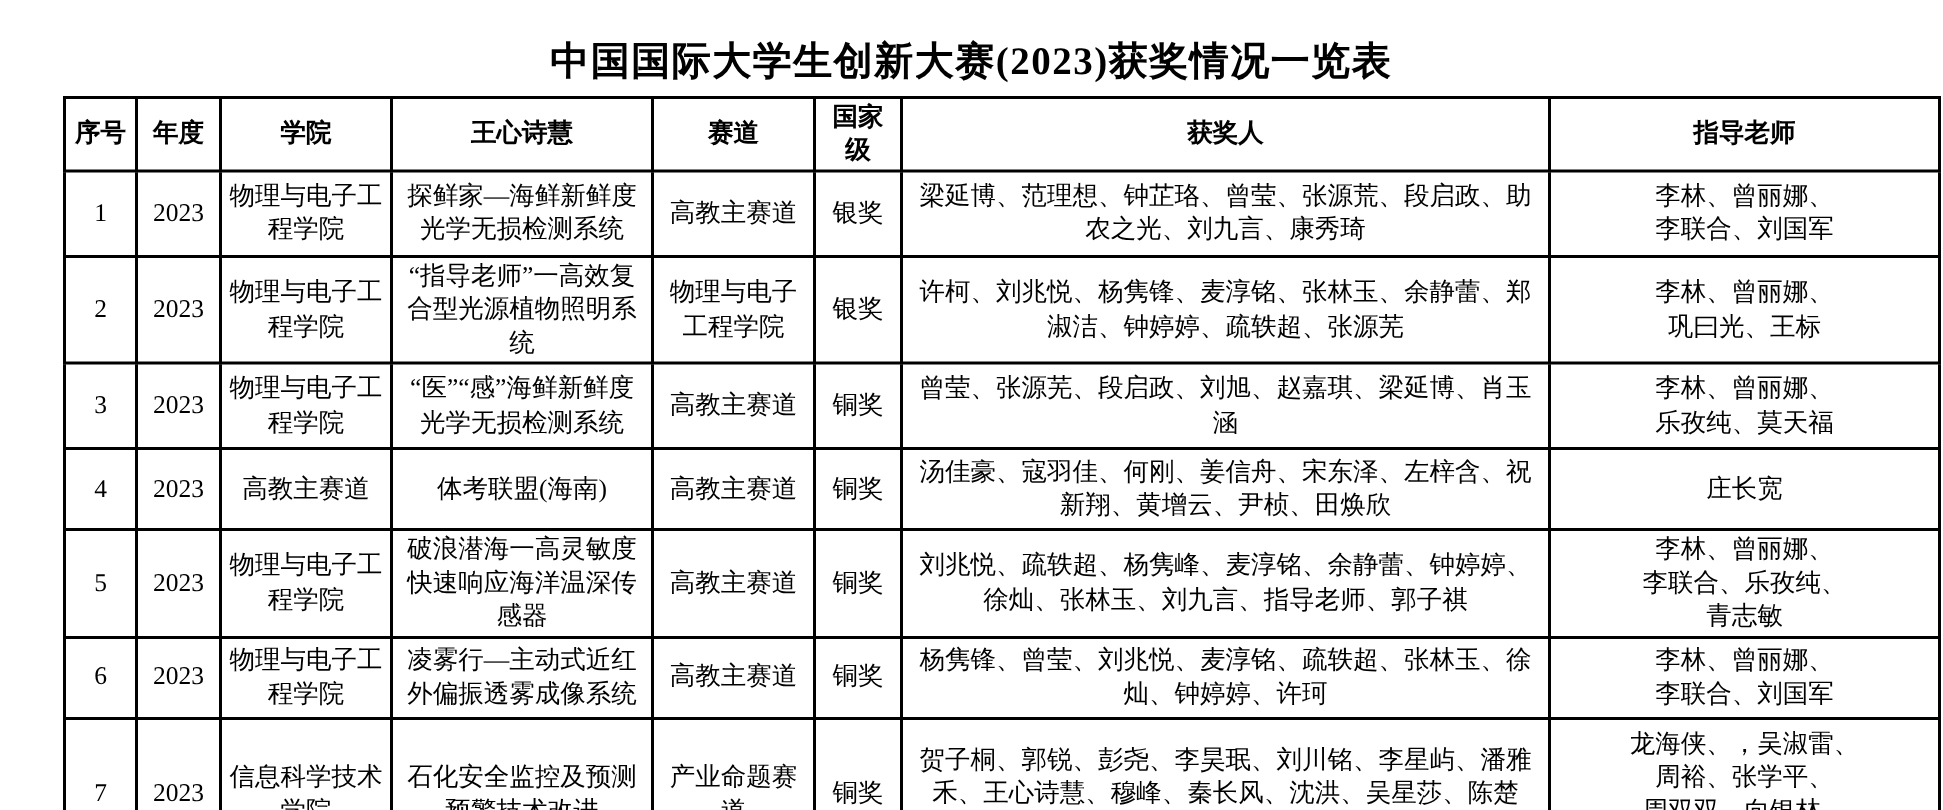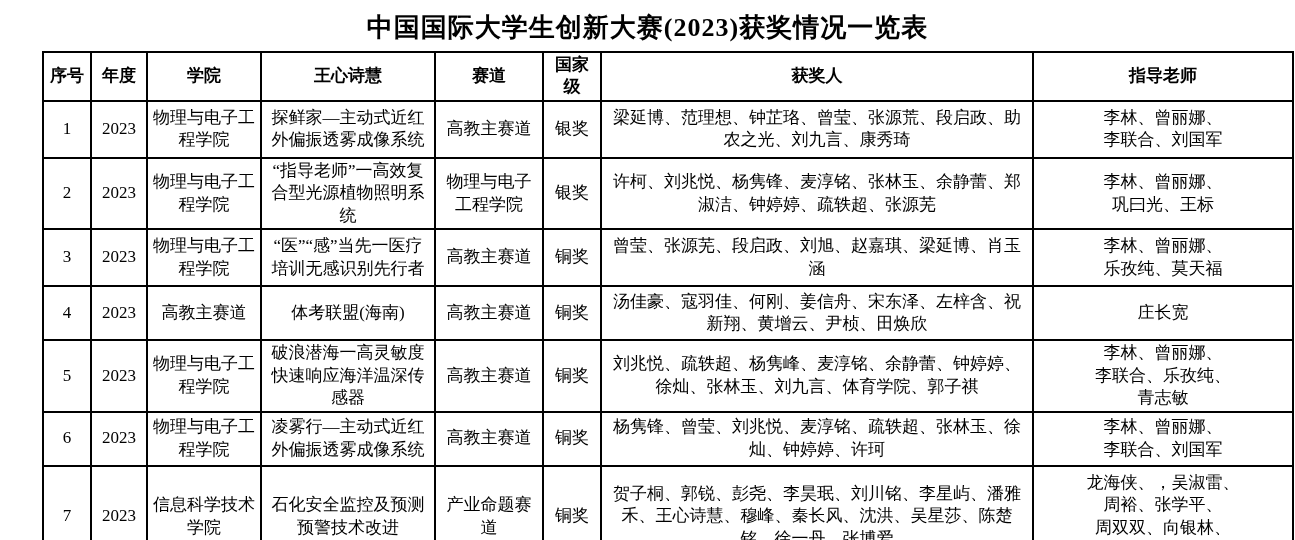--- a/index.html
+++ b/index.html
@@ -12,21 +12,21 @@
     font-family: "Liberation Serif", "DejaVu Serif", serif;
     color: #000000;
   }
   .page {
     width: 1295px;
     height: 540px;
     position: relative;
   }
   .doc-title {
     margin: 0;
-    padding-top: 10px;
+    padding-top: 23px;
     text-align: center;
     font-size: 26px;
     font-weight: bold;
     font-family: "Liberation Serif", "DejaVu Serif", serif;
     letter-spacing: 1px;
   }
   table.awards {
     border-collapse: collapse;
     table-layout: fixed;
     margin-left: 42px;
@@ -99,21 +99,21 @@
           <th class="col-award">国家级</th>
           <th class="col-winners">获奖人</th>
           <th class="col-advisors">指导老师</th>
         </tr>
     </thead>
     <tbody id="table-body">
         <tr>
           <td class="col-no">1</td>
           <td class="col-year">2023</td>
           <td class="col-college">物理与电子工程学院</td>
-          <td class="col-project">探鲜家—主动式近红外偏振透雾成像系统</td>
+          <td class="col-project">探鲜家—海鲜新鲜度光学无损检测系统</td>
           <td class="col-track">高教主赛道</td>
           <td class="col-award">银奖</td>
           <td class="col-winners">梁延博、范理想、钟芷珞、曾莹、张源荒、段启政、助农之光、刘九言、康秀琦</td>
           <td class="col-advisors">李林、曾丽娜、
 李联合、刘国军</td>
         </tr>
         <tr>
           <td class="col-no">2</td>
           <td class="col-year">2023</td>
           <td class="col-college">物理与电子工程学院</td>
@@ -121,21 +121,21 @@
           <td class="col-track">物理与电子工程学院</td>
           <td class="col-award">银奖</td>
           <td class="col-winners">许柯、刘兆悦、杨隽锋、麦淳铭、张林玉、余静蕾、郑淑洁、钟婷婷、疏轶超、张源芜</td>
           <td class="col-advisors">李林、曾丽娜、
 巩曰光、王标</td>
         </tr>
         <tr>
           <td class="col-no">3</td>
           <td class="col-year">2023</td>
           <td class="col-college">物理与电子工程学院</td>
-          <td class="col-project">“医”“感”当先一医疗培训无感识别先行者</td>
+          <td class="col-project">“医”“感”海鲜新鲜度光学无损检测系统</td>
           <td class="col-track">高教主赛道</td>
           <td class="col-award">铜奖</td>
           <td class="col-winners">曾莹、张源芜、段启政、刘旭、赵嘉琪、梁延博、肖玉涵</td>
           <td class="col-advisors">李林、曾丽娜、
 乐孜纯、莫天福</td>
         </tr>
         <tr>
           <td class="col-no">4</td>
           <td class="col-year">2023</td>
           <td class="col-college">高教主赛道</td>
@@ -145,21 +145,21 @@
           <td class="col-winners">汤佳豪、寇羽佳、何刚、姜信舟、宋东泽、左梓含、祝新翔、黄增云、尹桢、田焕欣</td>
           <td class="col-advisors">庄长宽</td>
         </tr>
         <tr>
           <td class="col-no">5</td>
           <td class="col-year">2023</td>
           <td class="col-college">物理与电子工程学院</td>
           <td class="col-project">破浪潜海一高灵敏度快速响应海洋温深传感器</td>
           <td class="col-track">高教主赛道</td>
           <td class="col-award">铜奖</td>
-          <td class="col-winners">刘兆悦、疏轶超、杨隽峰、麦淳铭、余静蕾、钟婷婷、徐灿、张林玉、刘九言、体育学院、郭子祺</td>
+          <td class="col-winners">刘兆悦、疏轶超、杨隽峰、麦淳铭、余静蕾、钟婷婷、徐灿、张林玉、刘九言、指导老师、郭子祺</td>
           <td class="col-advisors">李林、曾丽娜、
 李联合、乐孜纯、
 青志敏</td>
         </tr>
         <tr>
           <td class="col-no">6</td>
           <td class="col-year">2023</td>
           <td class="col-college">物理与电子工程学院</td>
           <td class="col-project">凌雾行—主动式近红外偏振透雾成像系统</td>
           <td class="col-track">高教主赛道</td>

